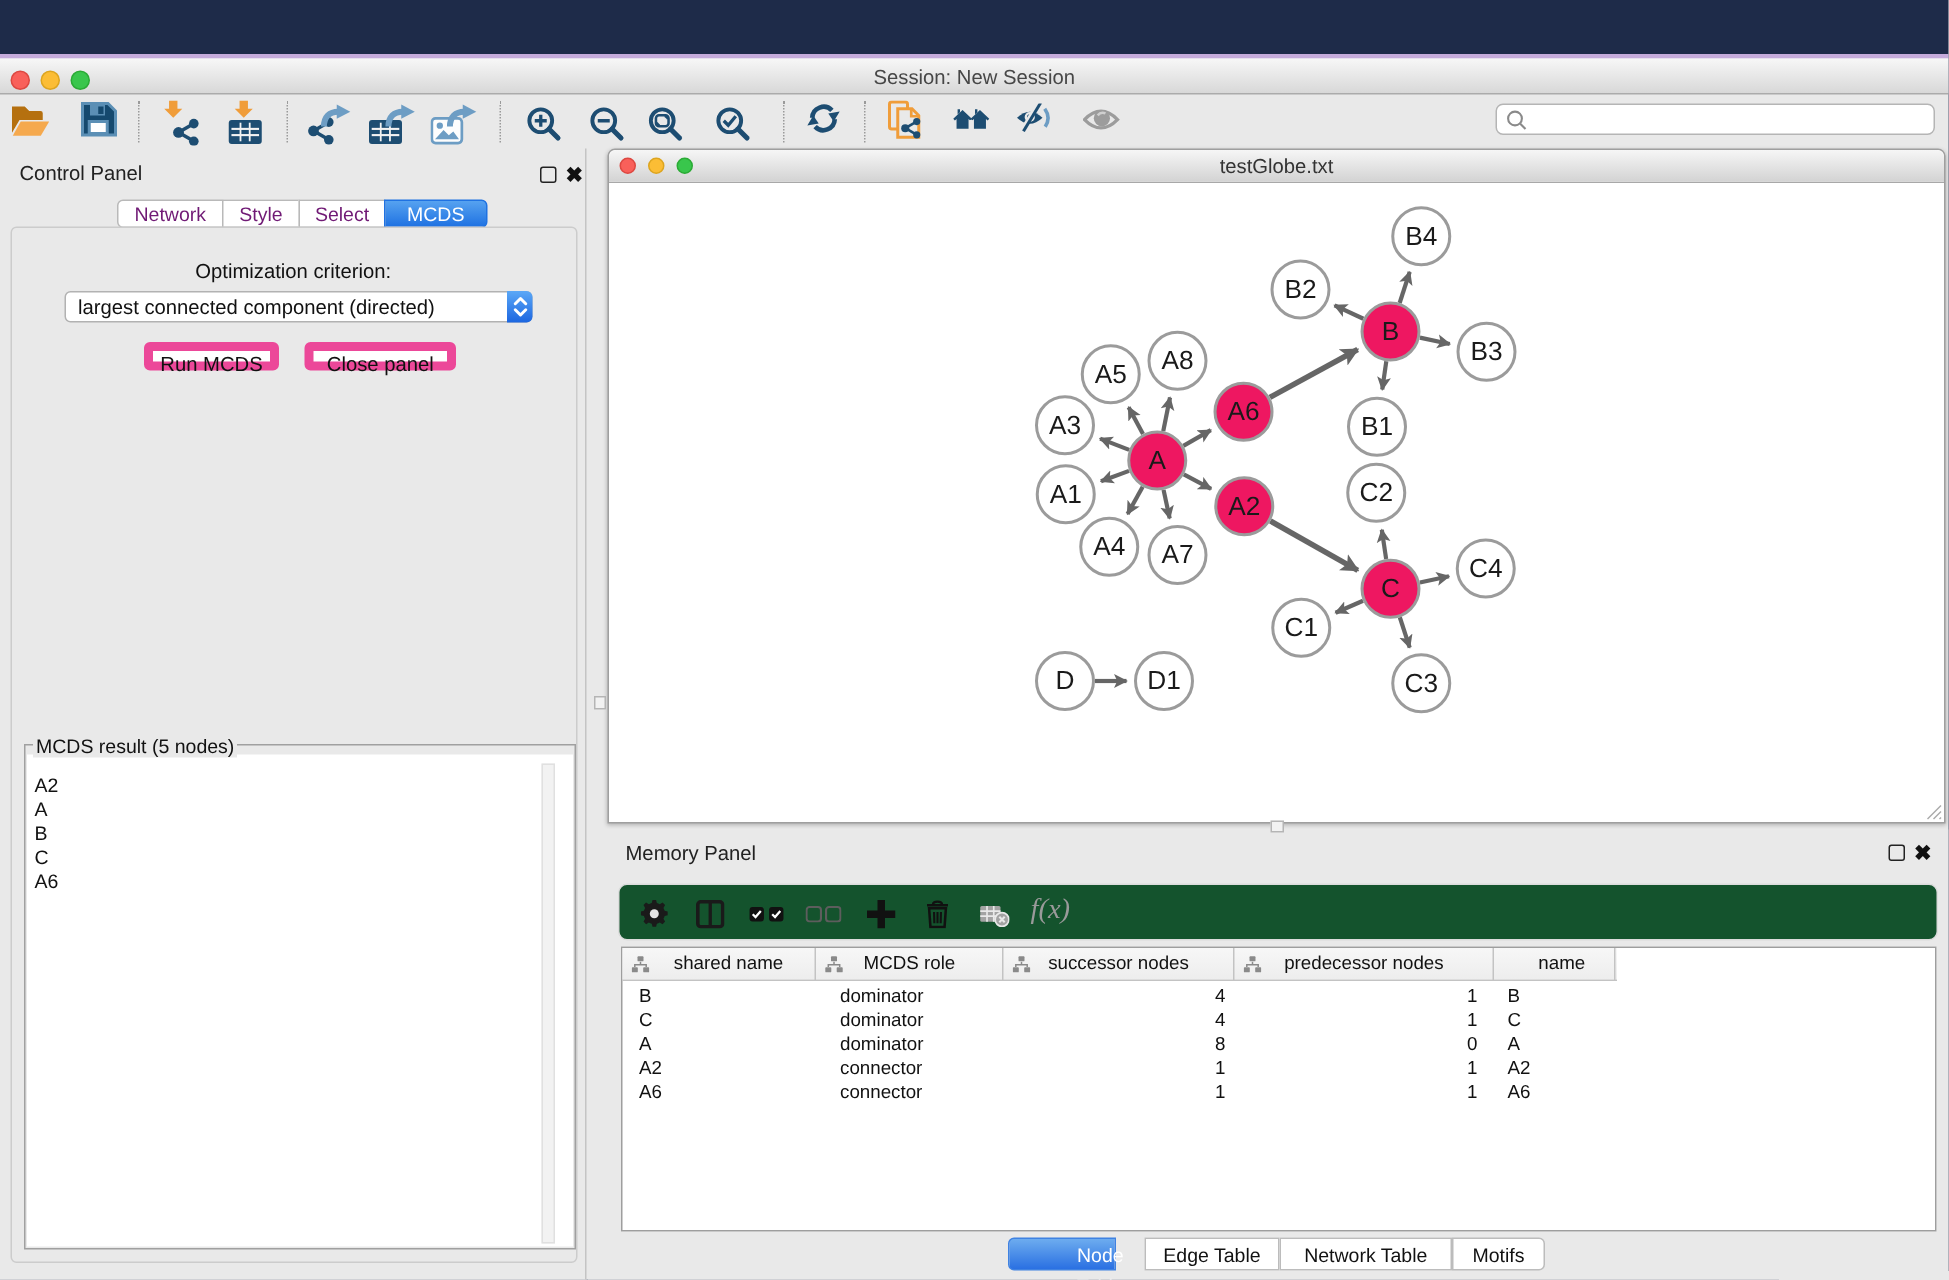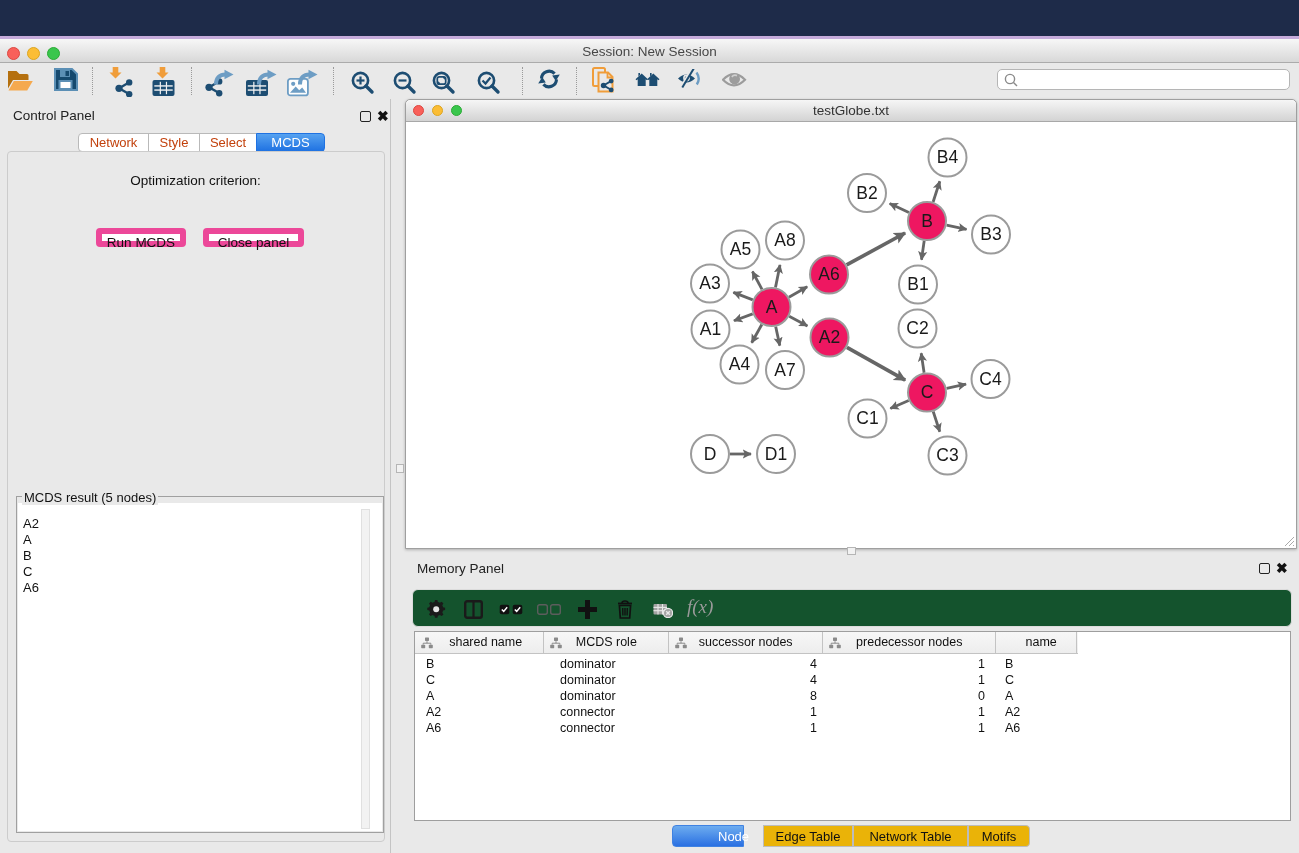--- a/index.html
+++ b/index.html
@@ -26,21 +26,21 @@
 
 #cpanel { position:absolute; left:0; top:63px; width:391px; height:755px;
   background:#e9e9e9; border-right:1px solid #c4c4c4;padding-left:24px; }
 #cpanel-title { position:absolute; left:13px; top:9px; font-size:13.5px; color:#222; }
 .minbox { position:absolute; width:11px; height:11px; border:1.6px solid #222; border-radius:2px; }
 .xmark { position:absolute; font-size:14px; font-weight:bold; color:#111; line-height:11px; }
 #cp-min { left:360px; top:12px; }
 #cp-x { left:377px; top:12px; }
 #cptabs { position:absolute; left:78px; top:34px; height:19px; }
 .cptab { position:absolute; top:0; height:19px; background:#fff; border:1px solid #b9b9b9;
-  font-size:13px; text-align:center; line-height:18px; color:#c2410c; }
+  font-size:13px; text-align:center; line-height:18px; color:#701a75; }
 #cptab1 { left:0; width:71px; border-radius:4px 0 0 4px; }
 #cptab2 { left:70px; width:52px; }
 #cptab3 { left:121px; width:58px; }
 #cptab4 { left:178px; width:69px; border-radius:0 4px 4px 0;
   background:linear-gradient(#56a2f0,#1f72e2); color:#fff; border-color:#1f72e2; }
 #cpbody { position:absolute; left:7px; top:52px; width:378px; height:691px;
   border:1px solid #cccccc; border-radius:4px; background:#e9e9e9; }
 #optlabel { position:absolute; left:0; top:74px; width:391px; text-align:center;
   font-size:13.5px; color:#111; }
 #dropdown { position:absolute; left:43px; top:95px; width:312px; height:21px;
@@ -86,21 +86,21 @@
 #ttable { position:absolute; left:22px; top:78px; width:877px; height:190px;
   background:#fff; border:1px solid #9e9e9e; }
 #thead { position:absolute; left:0; top:0; width:663px; height:22px;
   background:linear-gradient(#f7f7f7,#ededed); border-bottom:1px solid #c3c3c3; }
 .thcell { position:absolute; top:0; height:22px; border-right:1px solid #c3c3c3;
   font-size:12.5px; color:#111; text-align:center; line-height:21px; }
 .thico { position:absolute; left:6px; top:5px; }
 .trow { position:absolute; font-size:12.5px; color:#111; height:16px; line-height:16px; }
 .tnum { position:absolute; text-align:right; }
 #tabs2 { position:absolute; left:280px; top:272px; height:22px; }
-.btab { position:absolute; top:0; height:22px; background:#eab308; border:1px solid #bcbcbc;
+.btab { position:absolute; top:0; height:22px; background:#ffffff; border:1px solid #bcbcbc;
   font-size:13px; text-align:center; line-height:21px; color:#111; }
 #btab1 { left:0; width:72px; border-radius:4px 0 0 4px;
   background:linear-gradient(#6dacef,#2a70e2); color:#fff; border-color:#3f82e2;padding-left:45px; }
 #btab2 { left:91px; width:90px; }
 #btab3 { left:181px; width:115px; }
 #btab4 { left:296px; width:62px; border-radius:0 4px 4px 0; }
 
 
 #statusbar { position:absolute; left:0; top:818px; width:1299px; height:29px;
   background:#eaeaea; border-top:1px solid #c9c9c9; }
@@ -285,20 +285,28 @@
   <div class="minbox" id="cp-min"></div>
   <div class="xmark" id="cp-x">✖</div>
   <div id="cptabs">
     <div class="cptab" id="cptab1">Network</div>
     <div class="cptab" id="cptab2">Style</div>
     <div class="cptab" id="cptab3">Select</div>
     <div class="cptab" id="cptab4">MCDS</div>
   </div>
   <div id="cpbody"></div>
   <div id="optlabel">Optimization criterion:</div>
+  <div id="dropdown">largest connected component (directed)
+    <div id="spinner">
+          <svg width="12" height="15" viewBox="0 0 12 15">
+            <path d="M2.5,5.5 L6,2 L9.5,5.5" stroke="#fff" stroke-width="2" fill="none" stroke-linecap="round" stroke-linejoin="round"></path>
+            <path d="M2.5,9.5 L6,13 L9.5,9.5" stroke="#fff" stroke-width="2" fill="none" stroke-linecap="round" stroke-linejoin="round"></path>
+          </svg>
+        </div>
+  </div>
   <div class="btn" id="btn-run">Run MCDS</div>
   <div class="btn" id="btn-close">Close panel</div>
   <div id="fieldset">
     <div id="fs-list">A2<br>A<br>B<br>C<br>A6<div id="fs-scroll"></div></div>
     <div id="fs-legend">MCDS result (5 nodes)</div>
   </div>
  </div>
  <div id="netwin">
   <div id="nw-title">
     <div class="tl t1"></div>

